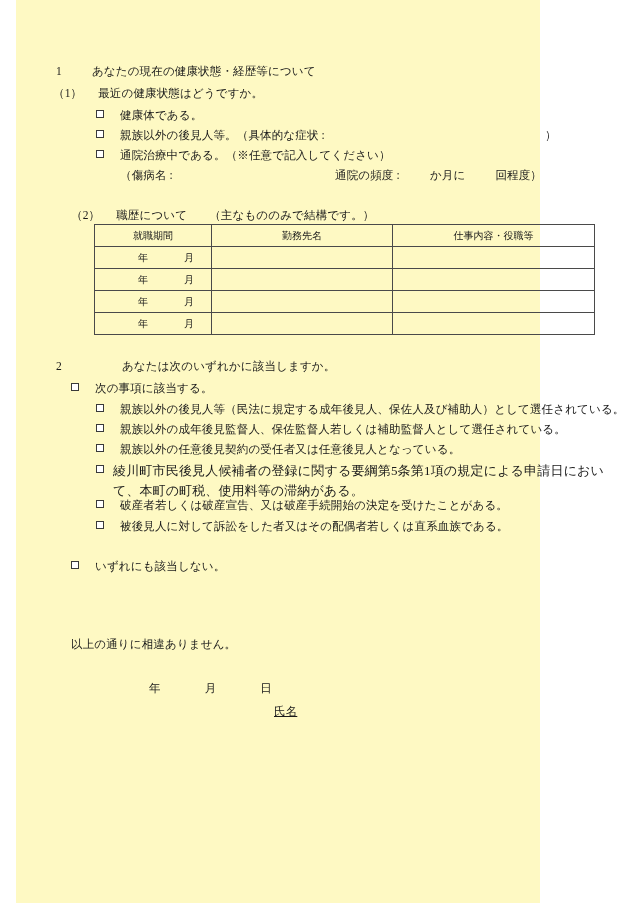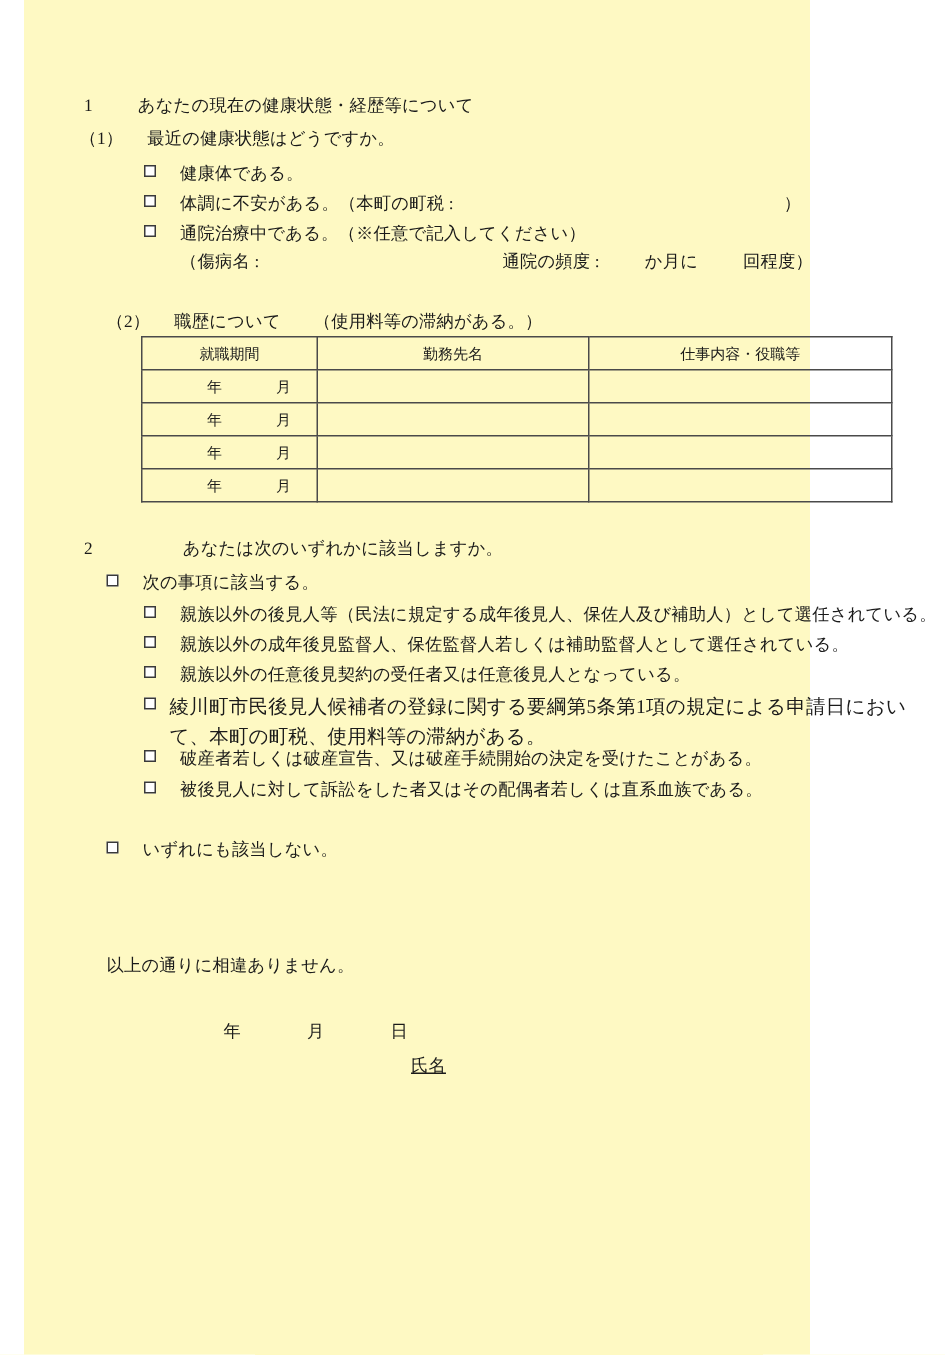--- a/index.html
+++ b/index.html
@@ -105,33 +105,33 @@
 
   <div class="line" style="left:37px; top:88px;">
     <span>（1）</span><span class="sp-2"></span><span>最近の健康状態はどうですか。</span>
   </div>
 
   <div class="line" style="left:80px; top:110px;">
     <span class="cb"></span><span class="sp-2"></span><span>健康体である。</span>
   </div>
 
   <div class="line" style="left:80px; top:130px;">
-    <span class="cb"></span><span class="sp-2"></span><span>体調に不安がある。（本町の町税 :</span><span class="sp-blank"></span><span class="sp-sym"></span><span>）</span>
+    <span class="cb"></span><span class="sp-2"></span><span>親族以外の後見人等。（具体的な症状 :</span><span class="sp-blank"></span><span class="sp-sym"></span><span>）</span>
   </div>
 
   <div class="line" style="left:80px; top:150px;">
     <span class="cb"></span><span class="sp-2"></span><span>通院治療中である。（※任意で記入してください）</span>
   </div>
 
   <div class="line" style="left:104px; top:170px;">
     <span>（傷病名 :</span><span class="sp-blank"></span><span class="sp-gap"></span><span>通院の頻度 :</span><span class="sp-gap2"></span><span>か月に</span><span class="sp-gap2"></span><span>回程度）</span>
   </div>
 
   <div class="line" style="left:55px; top:210px;">
-    <span>（2）</span><span class="sp-2"></span><span>職歴について</span><span class="sp-3"></span><span>（使用料等の滞納がある。）</span>
+    <span>（2）</span><span class="sp-2"></span><span>職歴について</span><span class="sp-3"></span><span>（主なもののみで結構です。）</span>
   </div>
 
   <table class="jobtable">
     <colgroup>
       <col class="col-a">
         <col class="col-b">
         <col class="col-c">
     </colgroup>
     <thead>
       <tr>

